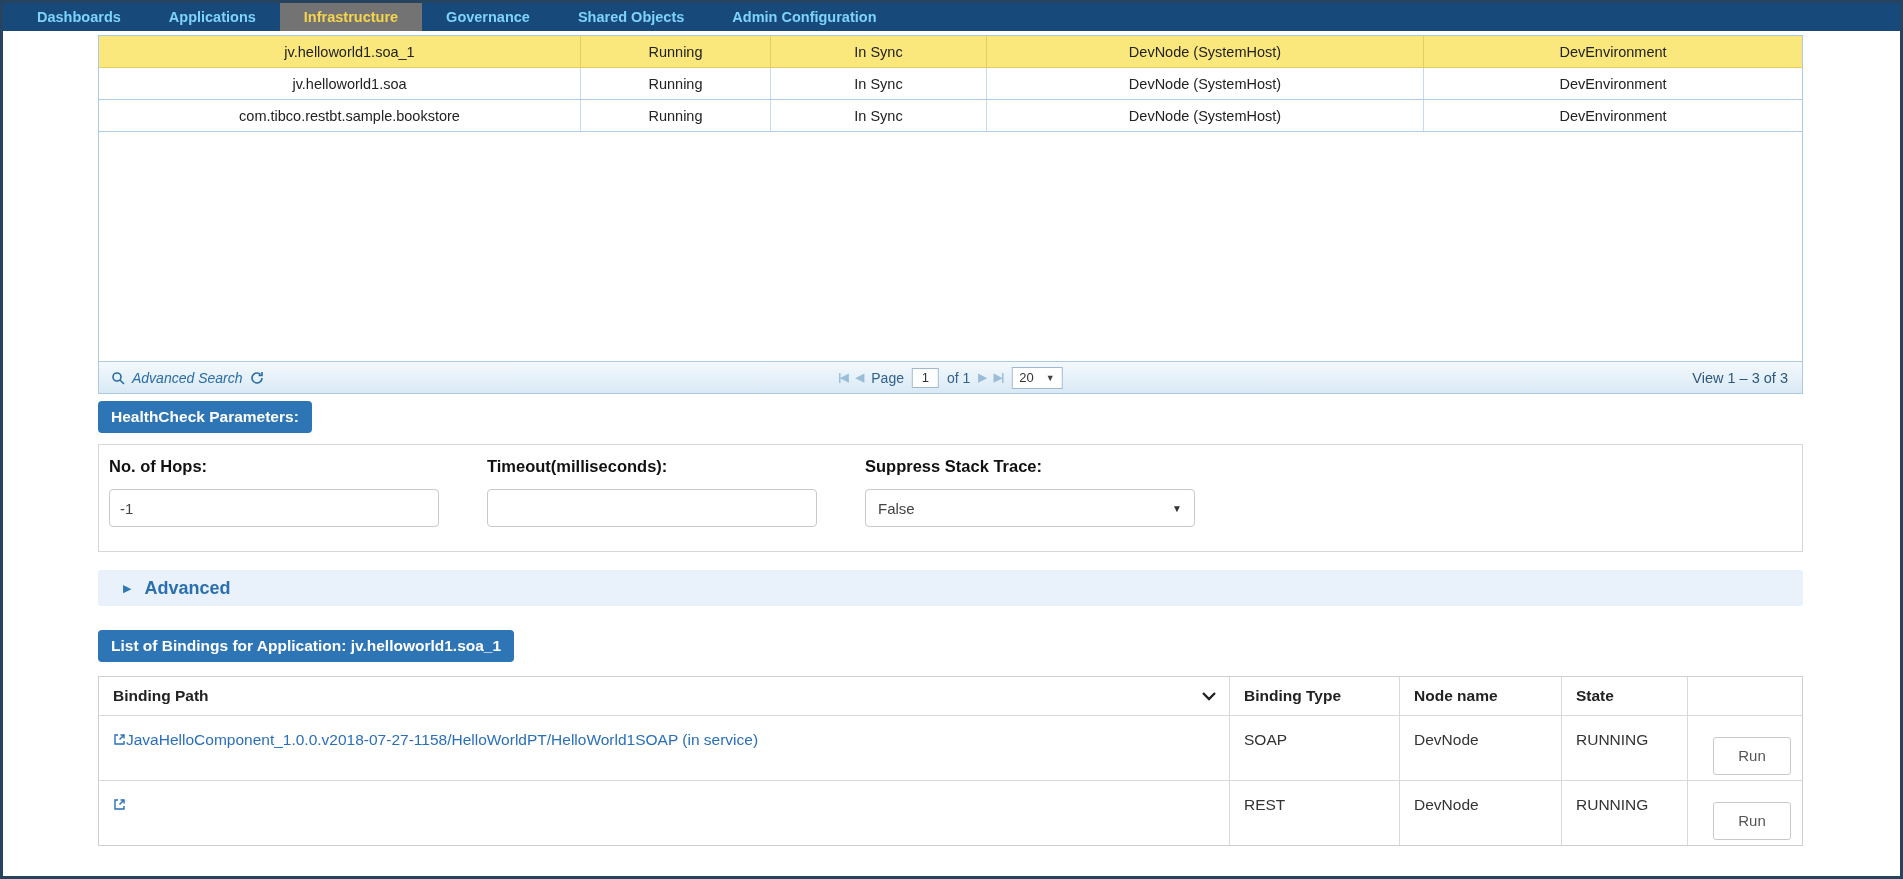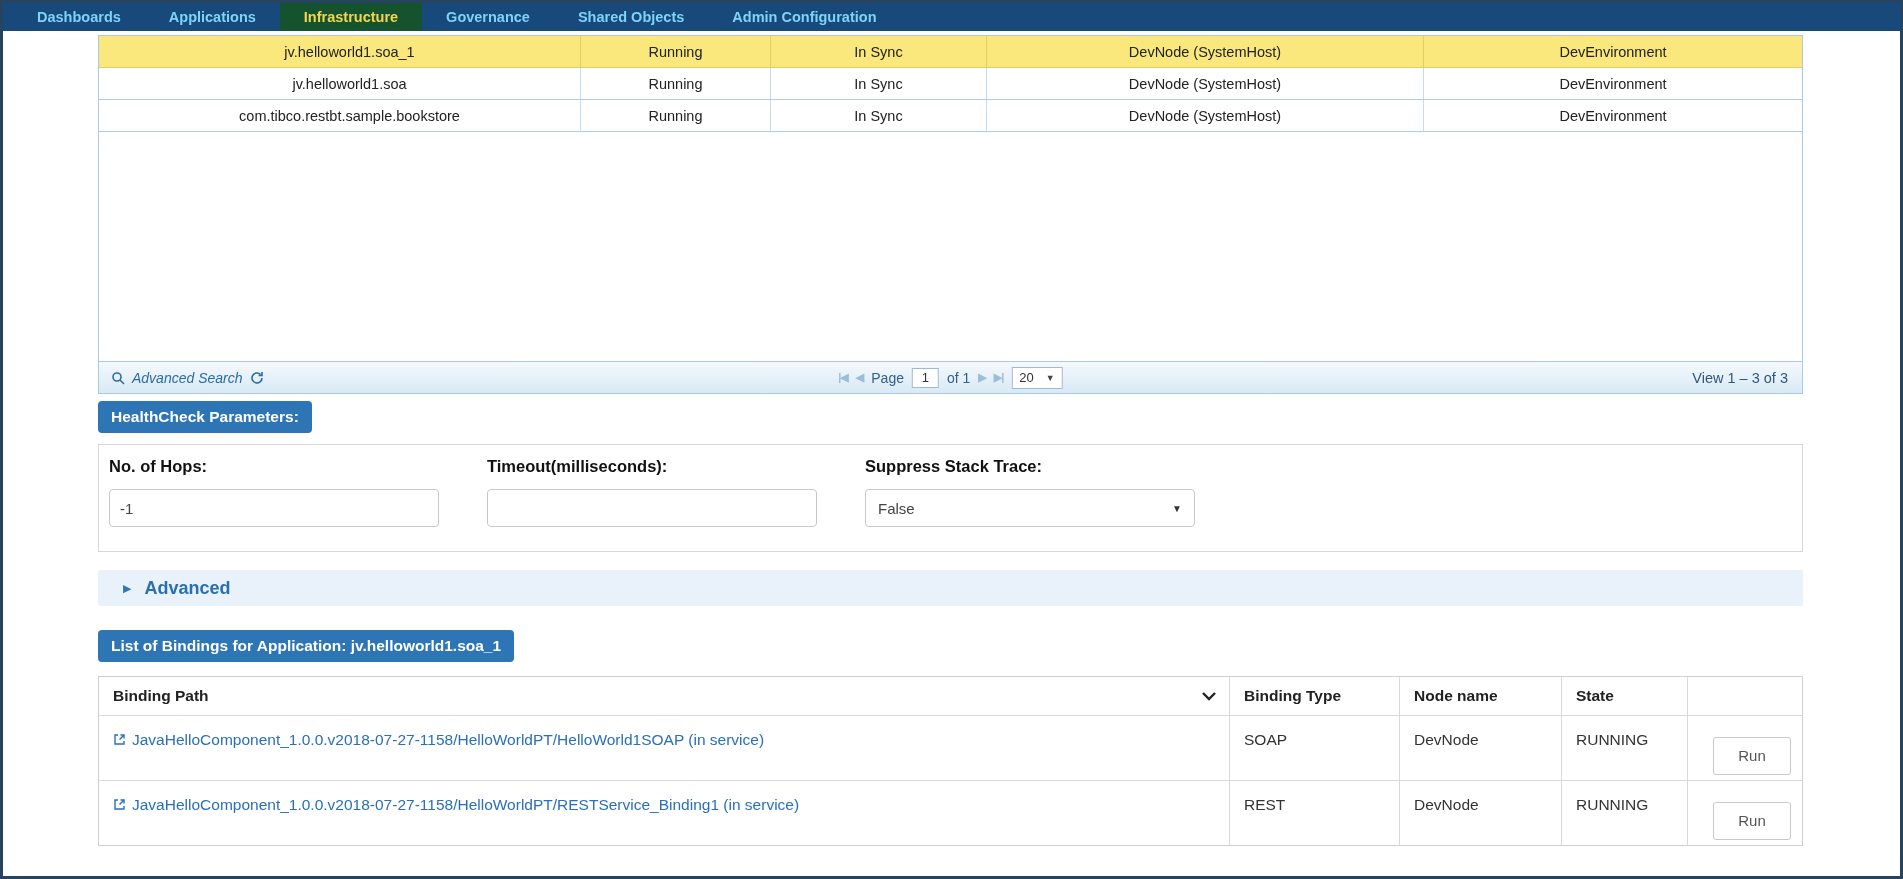--- a/index.html
+++ b/index.html
@@ -2,21 +2,21 @@
 <html><head>
 <meta charset="utf-8">
 <style>
   * { margin:0; padding:0; box-sizing:border-box; }
   body { background:#fff; font-family:"Liberation Sans", sans-serif; }
   .frame { position:relative; width:1903px; height:879px; border:3px solid #26435f; background:#fff; overflow:hidden; }
 
   
   .topnav { height:28px; background:#17497a; display:flex; align-items:stretch; padding-left:10px; }
   .nav-item { color:#7dd3fc; font-size:14.5px; font-weight:bold; padding:0 24px; display:flex; align-items:center; cursor:pointer; white-space:nowrap; }
-  .nav-item.active { background:#14532d; color:#f6d54d; }
+  .nav-item.active { background:#737373; color:#f6d54d; }
 
   .content { width:1705px; margin-left:95px; }
 
   
   .apps-grid { margin-top:4px; border:1px solid #a9c9e4; }
   .app-row { display:flex; height:32px; border-bottom:1px solid #aecce8; background:#fff; font-size:14.5px; color:#222; cursor:pointer; }
   .app-row .cell { display:flex; align-items:center; justify-content:center; border-right:1px solid #c5dbee; height:100%; }
   .cell.c1{ width:482px;padding-left:20px; } .cell.c2{ width:190px; } .cell.c3{ width:216px; } .cell.c4{ width:437px; } .cell.c5{ flex:1; border-right:none; }
   .app-row.selected { background:#fbe87c; border-bottom-color:#e3cf5e; }
   .app-row.selected .cell { border-right-color:#e3cf5e; }
@@ -53,21 +53,21 @@
   
   .bindings-table { margin-top:14px; border:1px solid #cfcfcf; background:#fff; }
   .bt-header { display:flex; height:38px; align-items:stretch; font-weight:bold; font-size:15.5px; color:#222; }
   .bt-header .hcell { padding-left:14px; display:flex; align-items:center; border-left:1px solid #d9d9d9; }
   .bt-header .hcell:first-child { border-left:none; }
   .hc-path { width:1130px; justify-content:space-between; padding-right:12px; }
   .hc-type { width:170px; } .hc-node { width:162px; } .hc-state { width:126px; } .hc-run { flex:1; }
   .bt-row { display:flex; border-top:1px solid #d9d9d9; height:65px; }
   .bt-row .bcell { padding:15px 0 0 14px; font-size:15.5px; color:#333; border-left:1px solid #d9d9d9; }
   .bt-row .bcell:first-child { border-left:none; }
-  .bc-path { width:1130px; display:flex; align-items:flex-start; gap:6px; padding-left:26px; }
+  .bc-path { width:1130px; display:flex; align-items:flex-start; gap:0; padding-left:26px; }
   .bc-type { width:170px; } .bc-node { width:162px; } .bc-state { width:126px; }
   .bc-run { flex:1; display:flex; align-items:center; justify-content:center; padding:0; border-left:1px solid #d9d9d9; }
   .link { color:#2a6fbb; font-size:15.5px; text-decoration:none; cursor:pointer; }
   .ext-icon { margin-top:2px; }
   .run-btn { width:78px; height:38px; background:#fff; border:1px solid #c9c9c9; border-radius:3px; font-size:15px; color:#555; font-family:inherit; cursor:pointer; }
 </style>
 </head>
 <body>
 
 <div class="frame">
@@ -198,21 +198,20 @@
         </div>
       </div>
 
       <div class="bt-row">
         <div class="bcell bc-path">
           <svg class="ext-icon" width="13" height="13" viewBox="0 0 13 13">
               <path d="M5 2 H2 V11 H11 V8" fill="none" stroke="#2a6fbb" stroke-width="1.4"></path>
               <path d="M7.5 2 H11 V5.5" fill="none" stroke="#2a6fbb" stroke-width="1.4"></path>
               <path d="M11 2 L6.5 6.5" stroke="#2a6fbb" stroke-width="1.4"></path>
             </svg>
-          <a class="link">JavaHelloComponent_1.0.0.v2018-07-27-1158/HelloWorldPT/RESTService_Binding1 (in service)</a>
         </div>
         <div class="bcell bc-type">REST</div>
         <div class="bcell bc-node">DevNode</div>
         <div class="bcell bc-state">RUNNING</div>
         <div class="bcell bc-run">
           <button class="run-btn">Run</button>
         </div>
       </div>
     </div>
 

